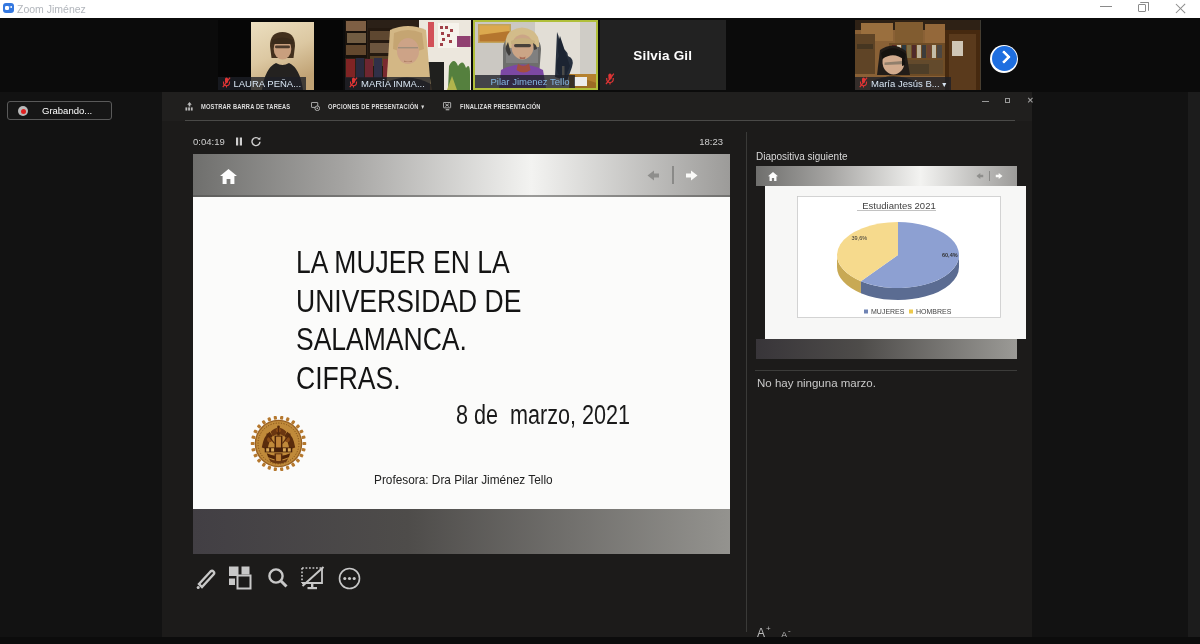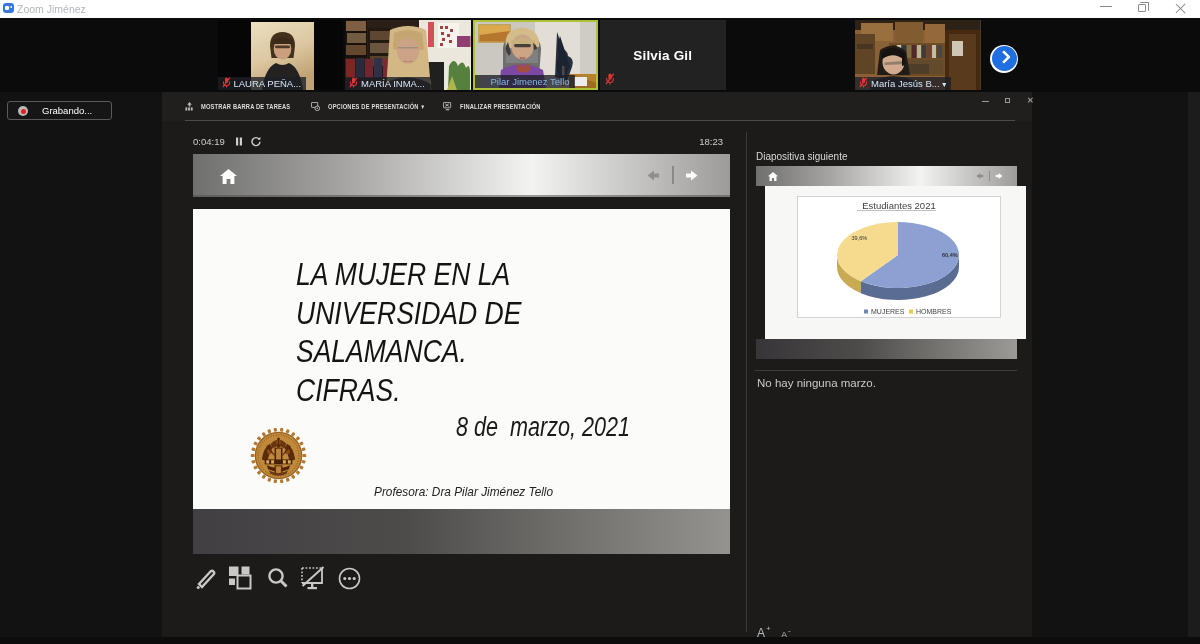--- a/index.html
+++ b/index.html
@@ -61,21 +61,21 @@
 .pwc { position:absolute; color:#999; }
 
 
 #timerrow { position:absolute; left:31px; top:44px; width:530px; height:14px; color:#cfcfcf; font-size:9.5px; }
 
 
 #slide { position:absolute; left:31px; top:62px; width:537px; height:400px; }
 #shead { position:absolute; left:0; top:0; width:537px; height:43px;
   background:linear-gradient(90deg,#6f6f6d 0%,#a5a4a2 28%,#f3f3f1 63%,#9c9b99 100%); }
 #shead::after { content:""; position:absolute; left:0; bottom:0; width:100%; height:2px; background:rgba(80,80,78,0.55); }
-#sbody { position:absolute; left:0; top:55px; width:537px; height:331px; background:#fbfbfa;font-style:italic; }
+#sbody { position:absolute; left:0; top:43px; width:537px; height:331px; background:#fbfbfa; }
 #sfoot { position:absolute; left:0; top:354.5px; width:537px; height:45.5px;
   background:linear-gradient(90deg,#423f44 0%,#4e4c4a 40%,#94938f 100%); }
 .home { position:absolute; left:27px; top:15px; width:17px; height:15px; }
 .stitle { position:absolute; left:103px; top:47px; font-size:31px; line-height:38.5px; color:#141414; transform:scaleX(0.855); transform-origin:left top; white-space:nowrap; }
 .sdate { position:absolute; left:263px; top:203px; font-size:27px; color:#1a1a1a; transform:scaleX(0.80); transform-origin:left top; white-space:nowrap; }
 .sprof { position:absolute; left:181px; top:274.5px; font-size:13px; color:#222; transform:scaleX(0.91); transform-origin:left top; white-space:nowrap; }
 #seal { position:absolute; left:55.5px; top:216.5px; width:59px; height:59px; }
 
 
 #annot { position:absolute; left:31px; top:472px; width:340px; height:30px; }

